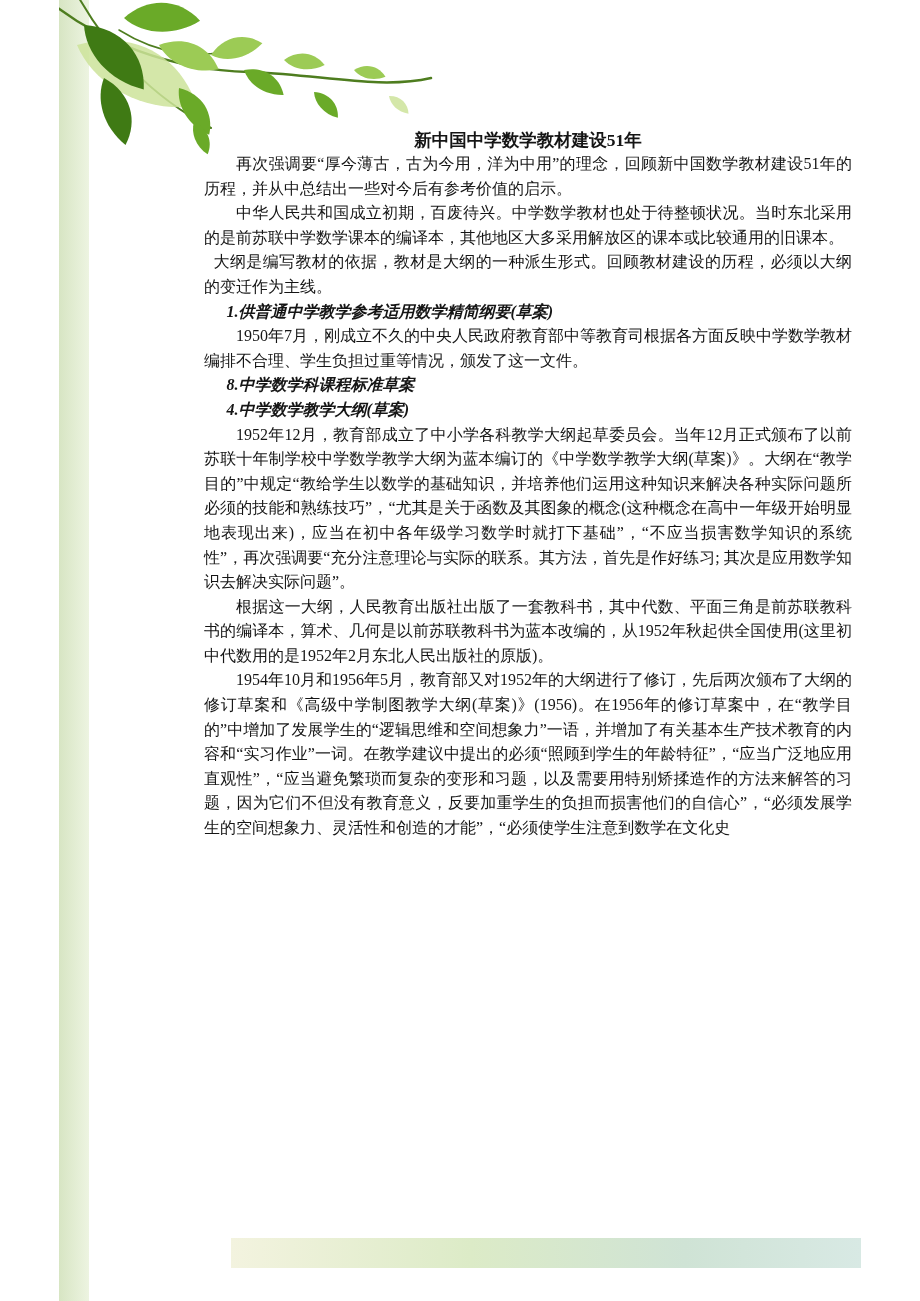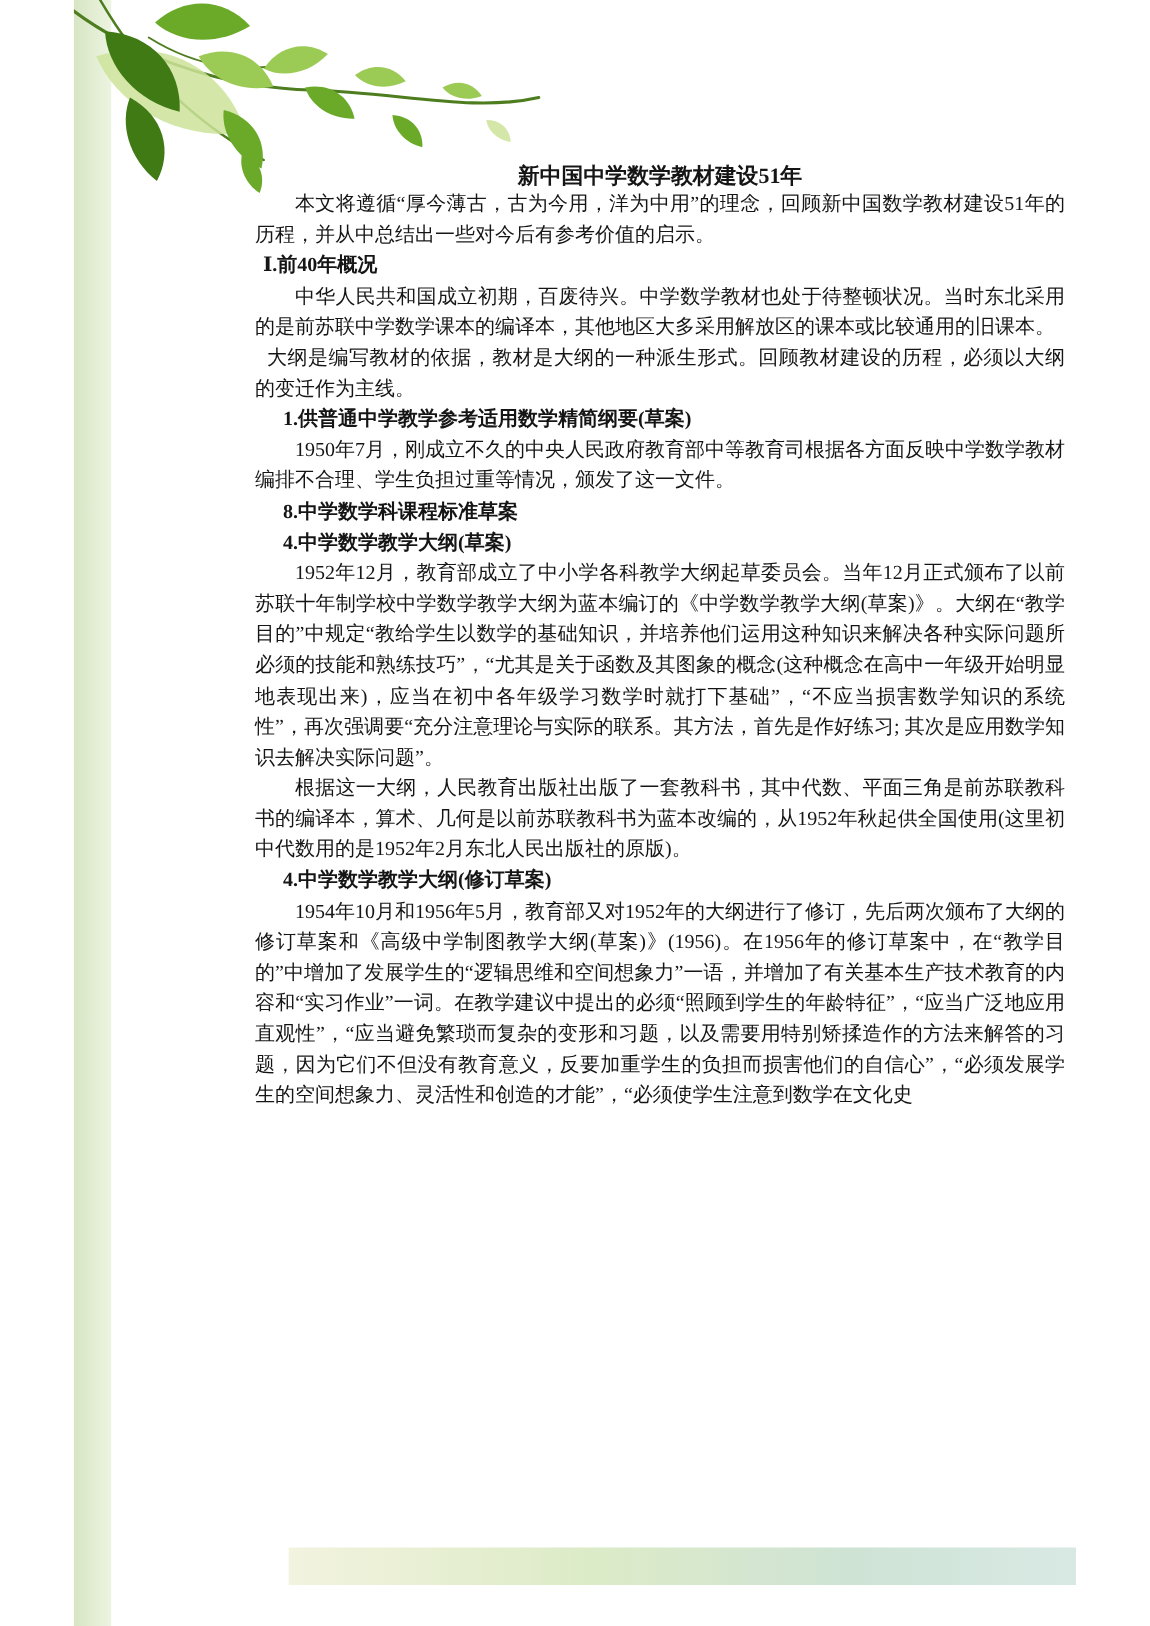--- a/index.html
+++ b/index.html
@@ -49,21 +49,21 @@
     font-size:17.5px;
     line-height:24px;
     margin-bottom:12px;
     text-indent:0;
   }
   .content p { margin:0; }
   .p  { text-indent:2em; }
   .p-tight { text-indent:0.6em; }
   .h-roman { font-weight:bold; text-indent:0.4em; }
   .h-stage { font-weight:bold; text-indent:0.8em; }
-  .h-num   { font-weight:bold; text-indent:1.4em; }
+  .h-num   { font-weight:bold; text-indent:1.4em;font-style:italic; }
   .footer-band {
     position:absolute;
     left:172px;
     right:0;
     bottom:33px;
     height:30px;
     background:linear-gradient(90deg,
       var(--band-1,#f3f3df) 0%,
       var(--band-2,#dcebc7) 38%,
       var(--band-3,#cfe3d5) 72%,
@@ -99,29 +99,27 @@
       <use href="#leafShape" class="lf-mid" transform="translate(255,92) rotate(55) scale(0.6)"></use>
       <use href="#leafShape" class="lf-light" transform="translate(295,70) rotate(20) scale(0.55)"></use>
       <use href="#leafShape" class="lf-pale" transform="translate(330,96) rotate(50) scale(0.45)"></use>
       <use href="#leafShape" class="lf-mid" transform="translate(135,122) rotate(75) scale(0.6)"></use>
     </g>
   </svg>
 
   <div class="content">
     <p class="doc-title">新中国中学数学教材建设51年</p>
 
-    <p class="p">本文将遵循“厚今薄古，古为今用，洋为中用”的理念，回顾新中国数学教材建设51年的历程，并从中总结出一些对今后有参考价值的启示。</p>
-    <p class="h-roman">Ⅰ.前40年概况</p>
+    <p class="p">再次强调要“厚今薄古，古为今用，洋为中用”的理念，回顾新中国数学教材建设51年的历程，并从中总结出一些对今后有参考价值的启示。</p>
     <p class="p">中华人民共和国成立初期，百废待兴。中学数学教材也处于待整顿状况。当时东北采用的是前苏联中学数学课本的编译本，其他地区大多采用解放区的课本或比较通用的旧课本。</p>
     <p class="p-tight">大纲是编写教材的依据，教材是大纲的一种派生形式。回顾教材建设的历程，必须以大纲的变迁作为主线。</p>
     <p class="h-num">1.供普通中学教学参考适用数学精简纲要(草案)</p>
     <p class="p">1950年7月，刚成立不久的中央人民政府教育部中等教育司根据各方面反映中学数学教材编排不合理、学生负担过重等情况，颁发了这一文件。</p>
     <p class="h-num">8.中学数学科课程标准草案</p>
     <p class="h-num">4.中学数学教学大纲(草案)</p>
     <p class="p">1952年12月，教育部成立了中小学各科教学大纲起草委员会。当年12月正式颁布了以前苏联十年制学校中学数学教学大纲为蓝本编订的《中学数学教学大纲(草案)》。大纲在“教学目的”中规定“教给学生以数学的基础知识，并培养他们运用这种知识来解决各种实际问题所必须的技能和熟练技巧”，“尤其是关于函数及其图象的概念(这种概念在高中一年级开始明显地表现出来)，应当在初中各年级学习数学时就打下基础”，“不应当损害数学知识的系统性”，再次强调要“充分注意理论与实际的联系。其方法，首先是作好练习; 其次是应用数学知识去解决实际问题”。</p>
     <p class="p">根据这一大纲，人民教育出版社出版了一套教科书，其中代数、平面三角是前苏联教科书的编译本，算术、几何是以前苏联教科书为蓝本改编的，从1952年秋起供全国使用(这里初中代数用的是1952年2月东北人民出版社的原版)。</p>
-    <p class="h-num">4.中学数学教学大纲(修订草案)</p>
     <p class="p">1954年10月和1956年5月，教育部又对1952年的大纲进行了修订，先后两次颁布了大纲的修订草案和《高级中学制图教学大纲(草案)》(1956)。在1956年的修订草案中，在“教学目的”中增加了发展学生的“逻辑思维和空间想象力”一语，并增加了有关基本生产技术教育的内容和“实习作业”一词。在教学建议中提出的必须“照顾到学生的年龄特征”，“应当广泛地应用直观性”，“应当避免繁琐而复杂的变形和习题，以及需要用特别矫揉造作的方法来解答的习题，因为它们不但没有教育意义，反要加重学生的负担而损害他们的自信心”，“必须发展学生的空间想象力、灵活性和创造的才能”，“必须使学生注意到数学在文化史</p>
   </div>
 
   <div class="footer-band"></div>
 
 </div>
 
 </body></html>

